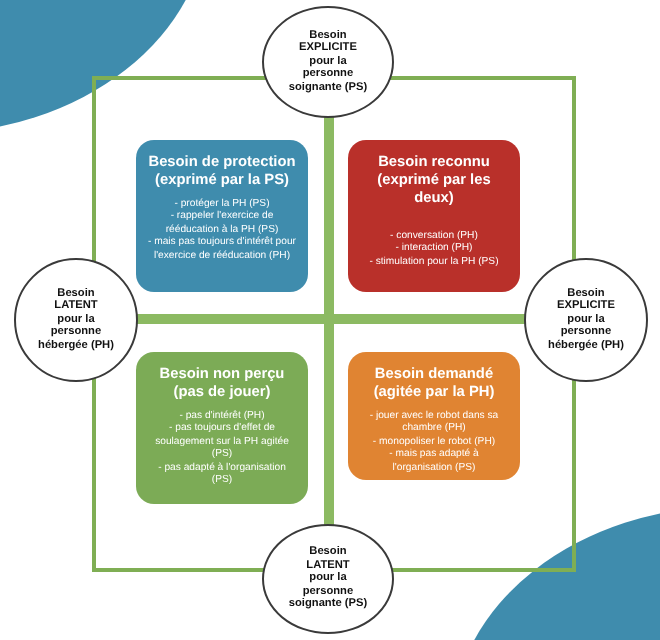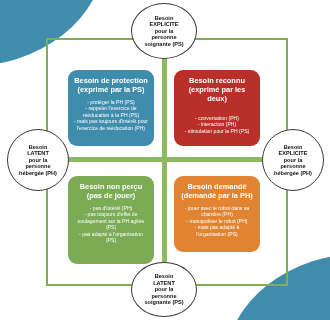--- a/index.html
+++ b/index.html
@@ -27,22 +27,22 @@
     position:absolute;border-radius:9px;color:#ffffff;
     box-sizing:border-box;padding:6px 5px 5px 5px;
     text-align:center;
   }
   .qtitle{font-weight:bold;font-size:7.4px;line-height:9px;margin:0 0 5px 0;}
   .qlist{font-size:5.1px;line-height:6.4px;margin:0;}
   .qlist div{margin:0;}
 
   .box-protection{left:68px;top:70px;width:86px;height:76px;background:#3f8cad;}
   .box-reconnu{left:174px;top:70px;width:86px;height:76px;background:#b9302a;}
-  .box-nonpercu{left:68px;top:176px;width:86px;height:88px;background:#7cab56;}
-  .box-demande{left:174px;top:176px;width:86px;height:76px;background:#e08432;}
+  .box-nonpercu{left:68px;top:176px;width:86px;height:76px;background:#7cab56;}
+  .box-demande{left:174px;top:176px;width:86px;height:64px;background:#e08432;}
 
   
   .arrow-v{position:absolute;left:160px;top:44px;width:9px;height:236px;}
   .arrow-v .shaft{position:absolute;left:2px;top:12px;width:5px;height:224px;background:#8cba62;}
   .arrow-v .head{position:absolute;left:-1px;top:0;width:0;height:0;
     border-left:5.5px solid transparent;border-right:5.5px solid transparent;border-bottom:13px solid #8cba62;}
 
   .arrow-h{position:absolute;left:48px;top:155px;width:234px;height:9px;}
   .arrow-h .shaft{position:absolute;left:0;top:2px;width:222px;height:5px;background:#8cba62;}
   .arrow-h .head{position:absolute;right:0;top:-1px;width:0;height:0;
@@ -118,21 +118,21 @@
       <div>soulagement sur la PH agitée</div>
       <div>(PS)</div>
       <div>- pas adapté à l'organisation</div>
       <div>(PS)</div>
     </div>
   </div>
 
   <div class="qbox box-demande">
     <div class="qtitle">
       <div>Besoin demandé</div>
-      <div>(demandé par la PH)</div>
+      <div>(agitée par la PH)</div>
     </div>
     <div class="qlist">
       <div>- jouer avec le robot dans sa</div>
       <div>chambre (PH)</div>
       <div>- monopoliser le robot (PH)</div>
       <div>- mais pas adapté à</div>
       <div>l'organisation (PS)</div>
     </div>
   </div>
 

